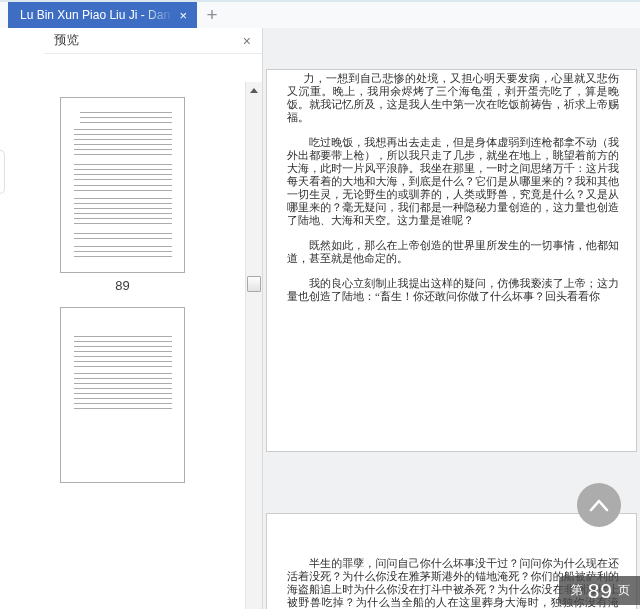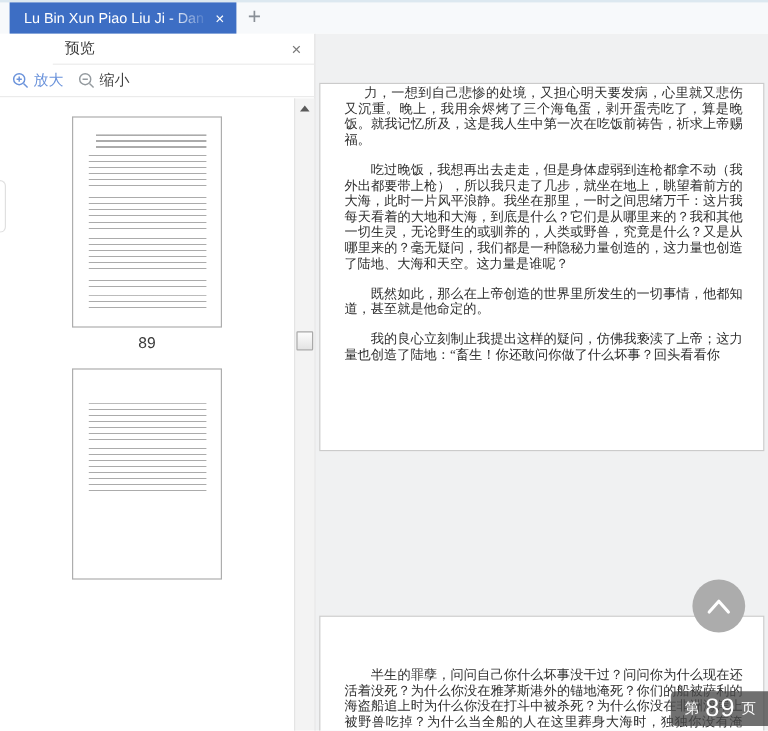--- a/index.html
+++ b/index.html
@@ -97,21 +97,21 @@
 
   
   .docview {
     flex:1; position:relative; background:#F0F1F2; overflow:hidden;
     font-family:"Liberation Serif","DejaVu Serif",serif;
   }
   .page {
     position:absolute; left:3px; width:371px; background:#fff;
     border:1px solid #CBCBCB;
   }
-  .page-89 { top:41px; height:307px; padding:2px 17px 0 20px; }
+  .page-89 { top:41px; height:383px; padding:2px 17px 0 20px; }
   .page-90 { top:485px; height:220px; padding:43px 17px 0 20px; }
   .page p {
     font-size:11px; line-height:13px; color:#2e2e2e;
     text-align:justify; text-indent:2em; margin-bottom:12px;
   }
   .page-89 p:first-child { text-indent:1.5em; }
 
   .scroll-top {
     position:absolute; left:314px; top:455px; width:44px; height:44px;
     border-radius:50%; background:#ACACAC; border:none; cursor:pointer;
@@ -151,43 +151,20 @@
   </div>
 
   <div class="content">
 
     <aside class="panel">
       <div class="panel-header">
         <span class="panel-title">预览</span>
         <span class="panel-close">×</span>
       </div>
 
-      <div class="panel-toolbar">
-        <div class="tool zoom-in">
-          <span>
-            <svg width="14" height="14" viewBox="0 0 14 14" fill="none" stroke="#6B93DB" stroke-width="1.2">
-              <circle cx="6" cy="6" r="4.6"></circle>
-              <line x1="9.6" y1="9.6" x2="13" y2="13"></line>
-              <line x1="3.8" y1="6" x2="8.2" y2="6"></line>
-              <line x1="6" y1="3.8" x2="6" y2="8.2"></line>
-            </svg>
-          </span>
-          <span>放大</span>
-        </div>
-        <div class="tool zoom-out">
-          <span>
-            <svg width="14" height="14" viewBox="0 0 14 14" fill="none" stroke="#949a9f" stroke-width="1.2">
-              <circle cx="6" cy="6" r="4.6"></circle>
-              <line x1="9.6" y1="9.6" x2="13" y2="13"></line>
-              <line x1="3.8" y1="6" x2="8.2" y2="6"></line>
-            </svg>
-          </span>
-          <span>缩小</span>
-        </div>
-      </div>
 
       <div class="thumb-list">
         <div class="thumb-item">
           <div class="thumb-page">
             <div class="t-par" style="height:12px; margin-left:6px;"></div>
             <div class="t-par" style="height:30px;"></div>
             <div class="t-par" style="height:16px;"></div>
             <div class="t-par" style="height:8px;"></div>
             <div class="t-par" style="height:30px;"></div>
             <div class="t-par" style="height:8px;"></div>

